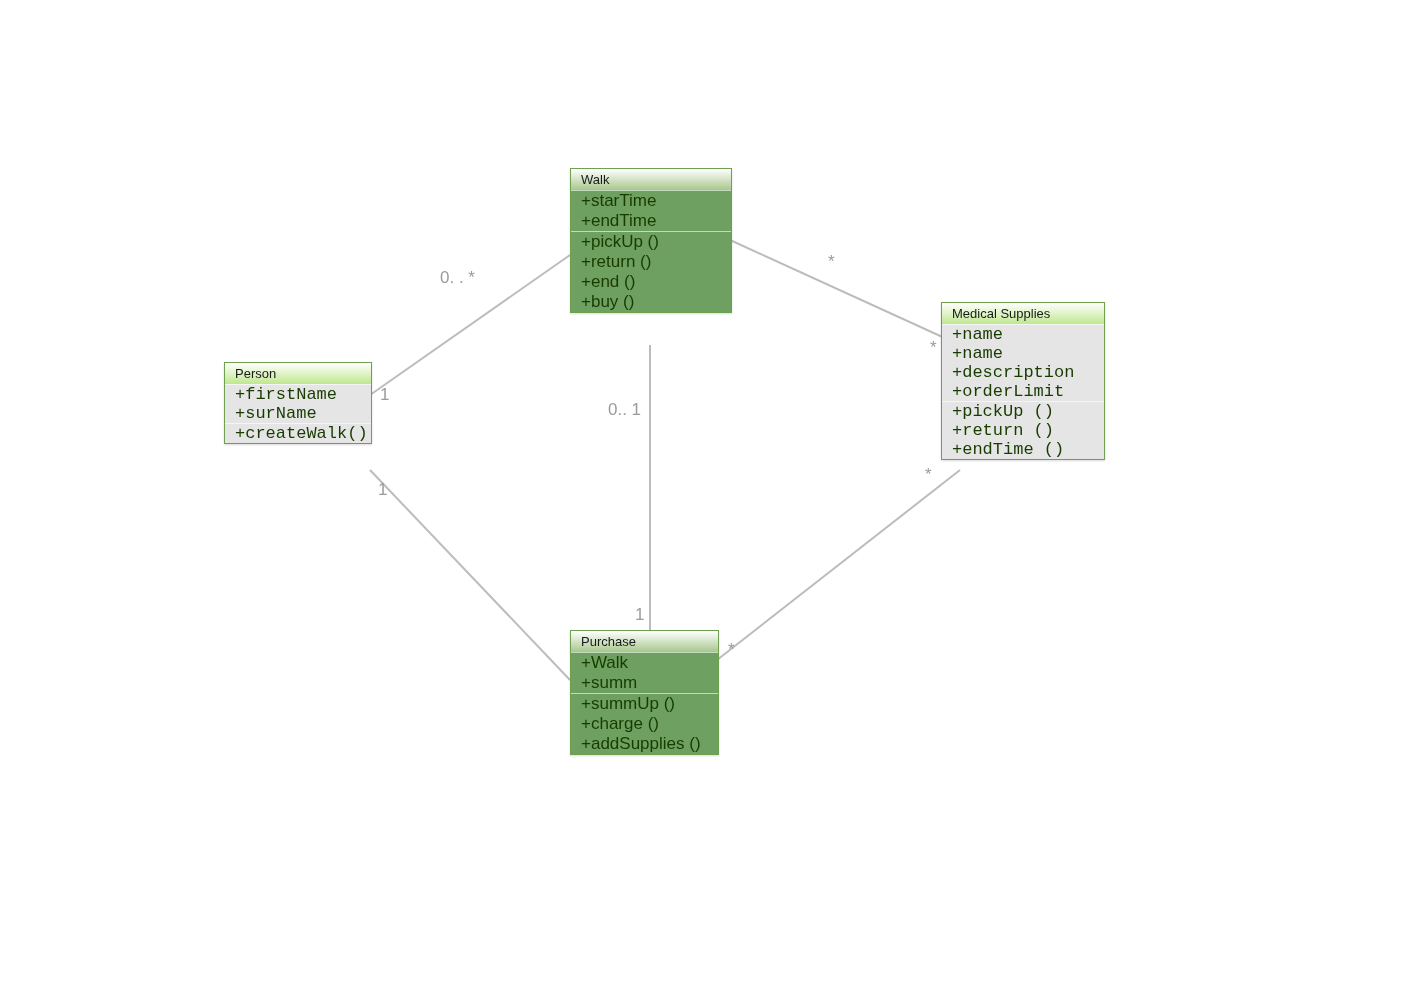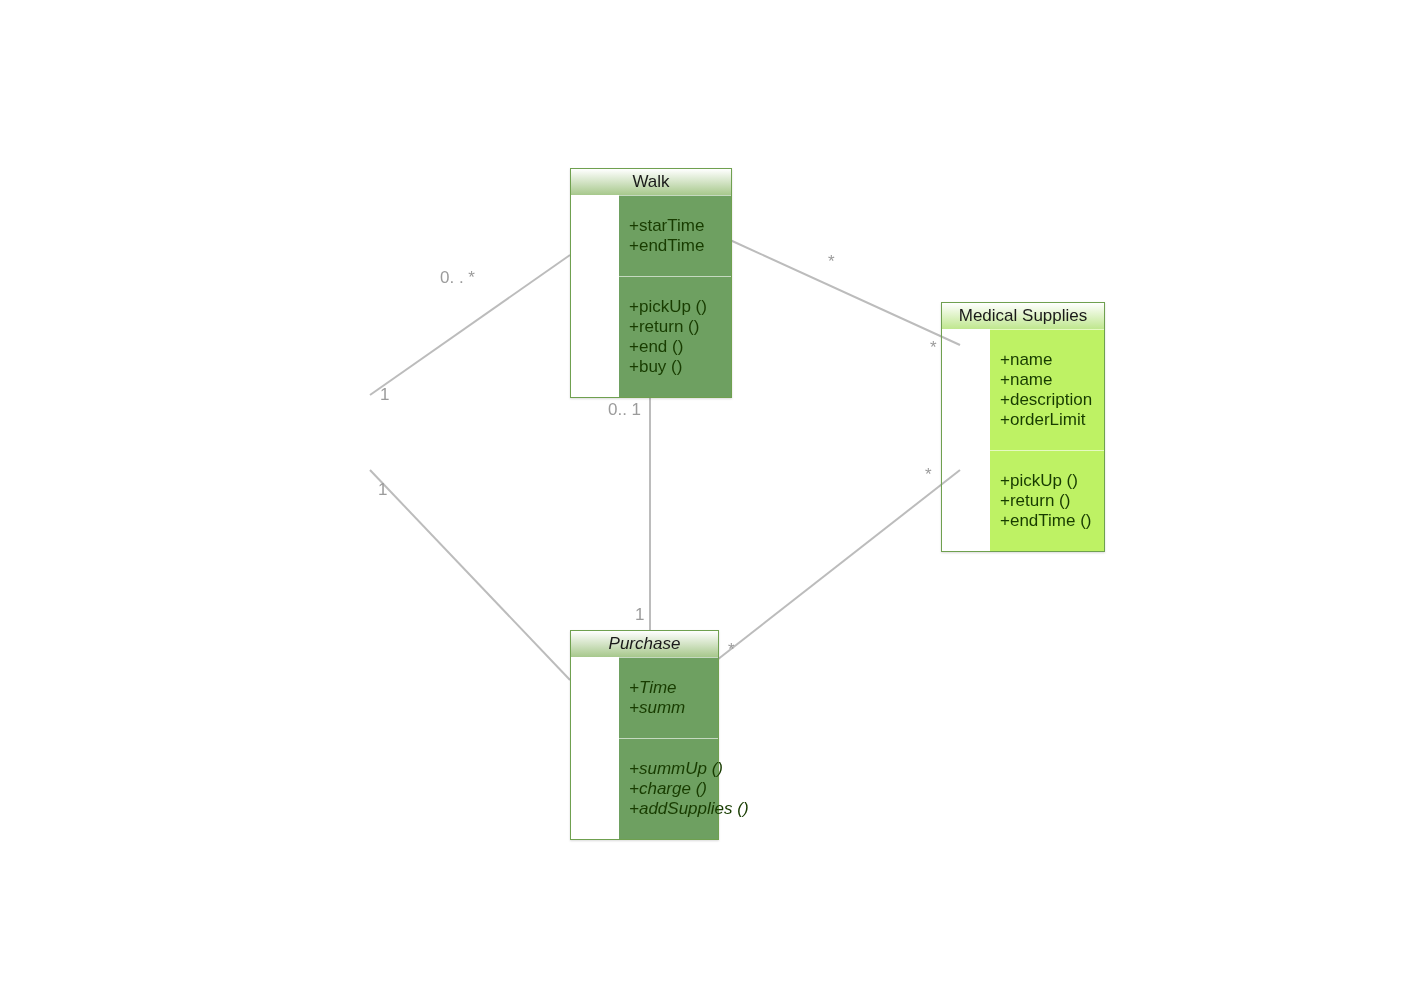--- a/index.html
+++ b/index.html
@@ -23,39 +23,38 @@
     height: 992px;
   }
   .class-box {
     position: absolute;
     border: 1px solid #6fa04f;
     box-shadow: 0 1px 2px rgba(0,0,0,0.15);
     font-size: 17px;
     color: #183c00;
   }
   .class-title {
-    text-align: center;
     padding: 3px 10px;
-    font-size: 17px;
+    font-size: 13px;
     color: #1a1a1a;
   }
   .section {
-    padding: 20px 10px;
+    padding: 0 10px;
     border-top: 1px solid rgba(255,255,255,0.6);
-    margin-left: 48px;
   }
   .section div {
     white-space: nowrap;
   }
   
   .theme-light .class-title {
     background: linear-gradient(to bottom, #ffffff, #bfe78e);
   }
   .theme-light .section {
-    background: #bef264;
+    background: #e5e5e5;
+    font-family: Liberation Mono, monospace;
   }
   .theme-dark .class-title {
     background: linear-gradient(to bottom, #ffffff, #a7c88c);
   }
   .theme-dark .section {
     background: #6ea061;
   }
   .mlabel {
     position: absolute;
     font-size: 17px;
@@ -74,39 +73,49 @@
 
     <line x1="370" y1="470" x2="570" y2="680" stroke="#bcbcbc" stroke-width="2"></line>
 
     <line x1="650" y1="345" x2="650" y2="630" stroke="#bcbcbc" stroke-width="2"></line>
 
     <line x1="730" y1="240" x2="960" y2="345" stroke="#bcbcbc" stroke-width="2"></line>
 
     <line x1="717" y1="660" x2="960" y2="470" stroke="#bcbcbc" stroke-width="2"></line>
   </svg>
 
+  <div class="class-box theme-light" style="left:224px; top:362px; width:146px;">
+    <div class="class-title">Person</div>
+    <div class="section">
+      <div>+firstName</div>
+      <div>+surName</div>
+    </div>
+    <div class="section">
+      <div>+createWalk()</div>
+    </div>
+  </div>
 
   <div class="class-box theme-dark" style="left:570px; top:168px; width:160px;">
     <div class="class-title">Walk</div>
     <div class="section">
       <div>+starTime</div>
       <div>+endTime</div>
     </div>
     <div class="section">
       <div>+pickUp ()</div>
       <div>+return ()</div>
       <div>+end ()</div>
       <div>+buy ()</div>
     </div>
   </div>
 
-  <div class="class-box theme-dark" style="left:570px; top:630px; width:147px;font-style:italic;">
+  <div class="class-box theme-dark" style="left:570px; top:630px; width:147px;">
     <div class="class-title">Purchase</div>
     <div class="section">
-      <div>+Time</div>
+      <div>+Walk</div>
       <div>+summ</div>
     </div>
     <div class="section">
       <div>+summUp ()</div>
       <div>+charge ()</div>
       <div>+addSupplies ()</div>
     </div>
   </div>
 
   <div class="class-box theme-light" style="left:941px; top:302px; width:162px;">

